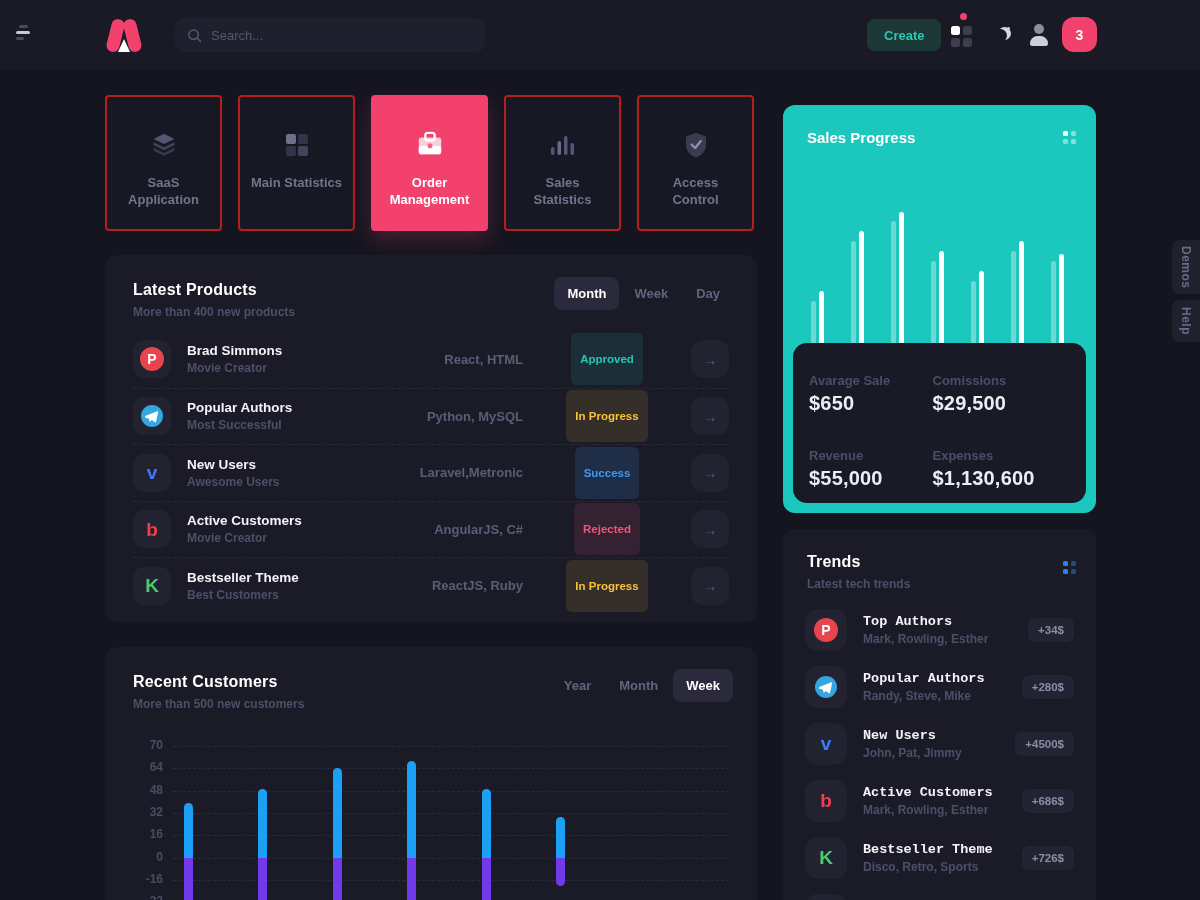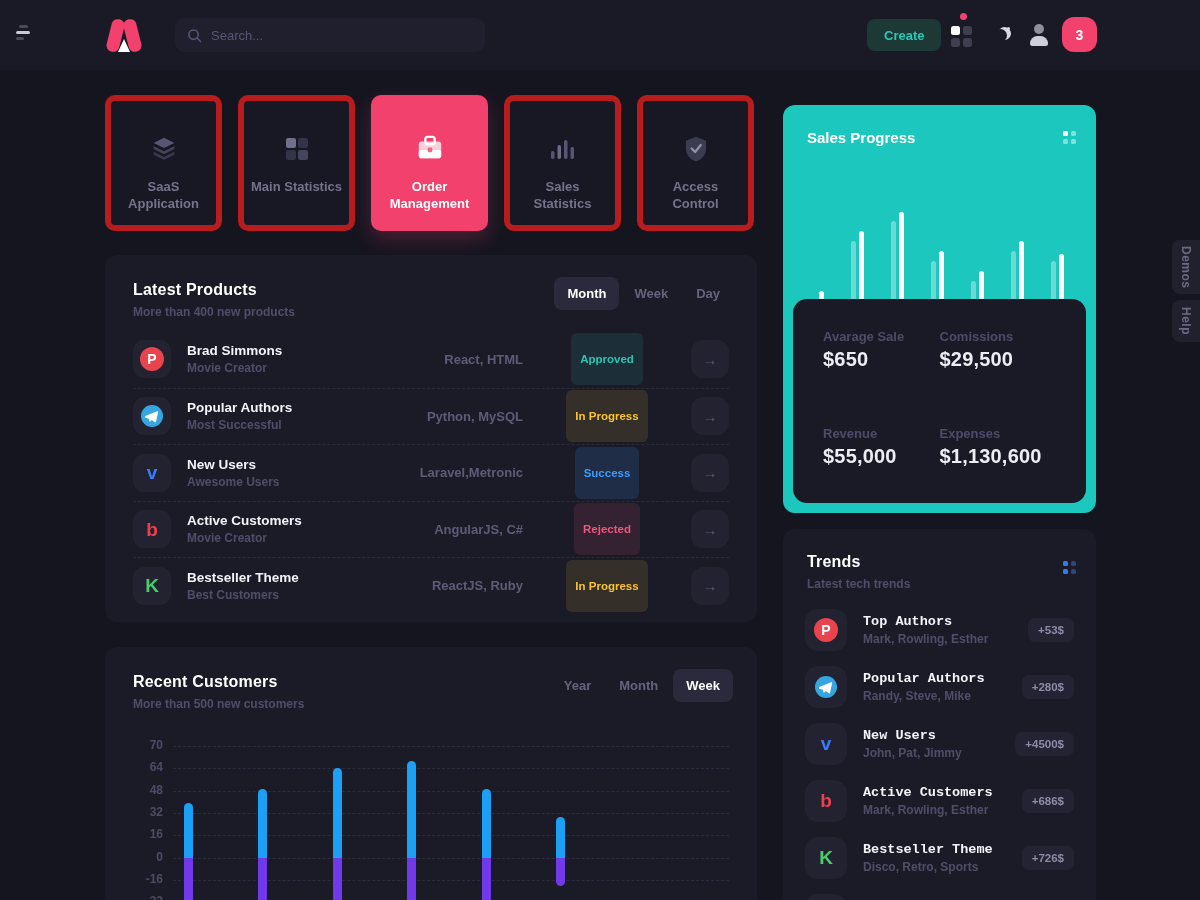--- a/index.html
+++ b/index.html
@@ -44,22 +44,22 @@
   .nav-user { position:absolute; left:1029px; top:24px; width:20px; height:22px; cursor:pointer; }
   .nav-user .h { position:absolute; left:5px; top:0; width:10px; height:10px; border-radius:50%; background:#8e8e9e; }
   .nav-user .b { position:absolute; left:1px; bottom:0; width:18px; height:10px;
     border-radius:9px 9px 3px 3px; background:#cfcfda; }
   .nav-count { position:absolute; left:1062px; top:17px; width:35px; height:35px; border-radius:12px;
     background:#f1416c; color:#fff; font-size:14px; font-weight:600; display:flex;
     align-items:center; justify-content:center; cursor:pointer; }
 
   
   .cat-row { position:absolute; left:105px; top:95px; display:flex; gap:16px; }
-  .cat-card { width:117px; height:136px; border-radius:10px; background:#181824;
-    border:6px solid #b91c1c; display:flex; flex-direction:column; align-items:center; cursor:pointer; }
+  .cat-card { width:117px; height:136px; border-radius:4px; background:#181824;
+    border:2px solid #b91c1c; display:flex; flex-direction:column; align-items:center; cursor:pointer; }
   .cat-card .ic { margin-top:30px; height:36px; display:flex; align-items:center; justify-content:center; }
   .cat-card .lb { margin-top:12px; font-size:13px; line-height:1.3; color:#73738c; text-align:center;
     font-weight:600; width:92px; }
   .cat-card.active { background:#f1416c; border-color:#f1416c; box-shadow:0 8px 20px rgba(241,65,108,.25); }
   .cat-card.active .lb { color:#fff; }
 
   
   .card { position:absolute; background:#1b1b28; border-radius:12px; }
   .card-head { position:relative; padding:26px 28px 0 28px; }
   .card-title { font-size:16px; font-weight:700; color:#fff; letter-spacing:.2px; }
@@ -97,22 +97,22 @@
   .dots { position:absolute; right:20px; top:26px; display:grid; grid-template-columns:5px 5px;
     grid-gap:3px; cursor:pointer; }
   .dots span { width:5px; height:5px; border-radius:1.5px; }
   .dots.white span { background:rgba(255,255,255,.45); } .dots.white span:first-child { background:#fff; }
   .dots.blue span { background:rgba(54,140,248,.4); } .dots.blue span:nth-child(odd) { background:#2f7df6; }
   .sp-chart { position:absolute; left:28px; top:0; right:0; height:238px; }
   .sp-group { position:absolute; bottom:0; width:13px; }
   .sp-bar { position:absolute; bottom:0; width:5px; border-radius:3px 3px 0 0; }
   .sp-bar.faint { left:0; background:rgba(255,255,255,.35); }
   .sp-bar.solid { left:8px; background:#ffffff; }
-  .sp-panel { position:absolute; left:10px; right:10px; bottom:10px; height:204px; background:#1a1a27;
-    border-radius:14px; padding:30px 30px 0 30px; display:grid; grid-template-columns:1fr 1fr;
+  .sp-panel { position:absolute; left:10px; right:10px; bottom:10px; height:160px; background:#1a1a27;
+    border-radius:14px; padding:30px 30px 0 16px; display:grid; grid-template-columns:1fr 1fr;
     grid-row-gap:20px; }
   .stat-label { font-size:13px; color:#4c4c68; font-weight:600; }
   .stat-value { margin-top:4px; font-size:20px; font-weight:700; color:#ededf4; letter-spacing:.2px; }
 
   
   .rc-card { left:105px; top:647px; width:652px; height:330px; }
   .rc-chart { position:absolute; left:24px; top:99px; right:24px; height:200px; }
   .grid-line { position:absolute; left:44px; right:4px; border-top:1px dashed #2b2b3e; }
   .grid-label { position:absolute; left:0; width:34px; text-align:right; font-size:12px;
     color:#4b4b66; font-weight:600; }
@@ -434,21 +434,21 @@
     </div>
     <div class="trend-list">
         <div class="trow">
           <span class="tile">
             <span class="bi-plurk">P</span>
           </span>
           <div class="trow-main">
             <div class="trow-title">Top Authors</div>
             <div class="trow-sub">Mark, Rowling, Esther</div>
           </div>
-          <span class="trow-badge">+53$</span>
+          <span class="trow-badge">+34$</span>
         </div>
         <div class="trow">
           <span class="tile">
             <svg width="24" height="24" viewBox="0 0 24 24">
               <circle cx="12" cy="12" r="11" fill="#35a6e0"></circle>
               <path d="M5.2 11.9l12-4.6c.6-.25 1.1.13.9.98l-2.05 9.5c-.15.68-.58.85-1.17.53l-3.1-2.28-1.5 1.44c-.3.3-.62.25-.77-.2l-.72-2.4-3.3-1.05c-.72-.23-.72-.72-.29-.92z" fill="#fff"></path>
             </svg>
           </span>
           <div class="trow-main">
             <div class="trow-title">Popular Authors</div>

